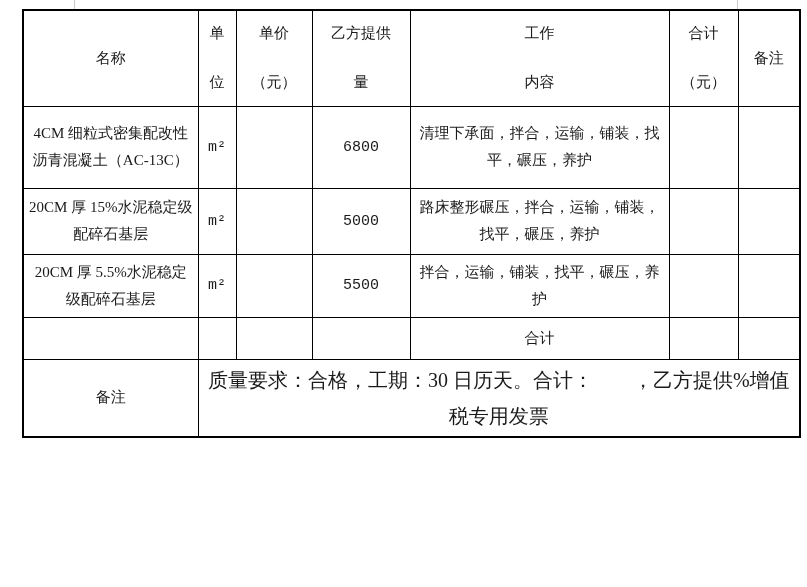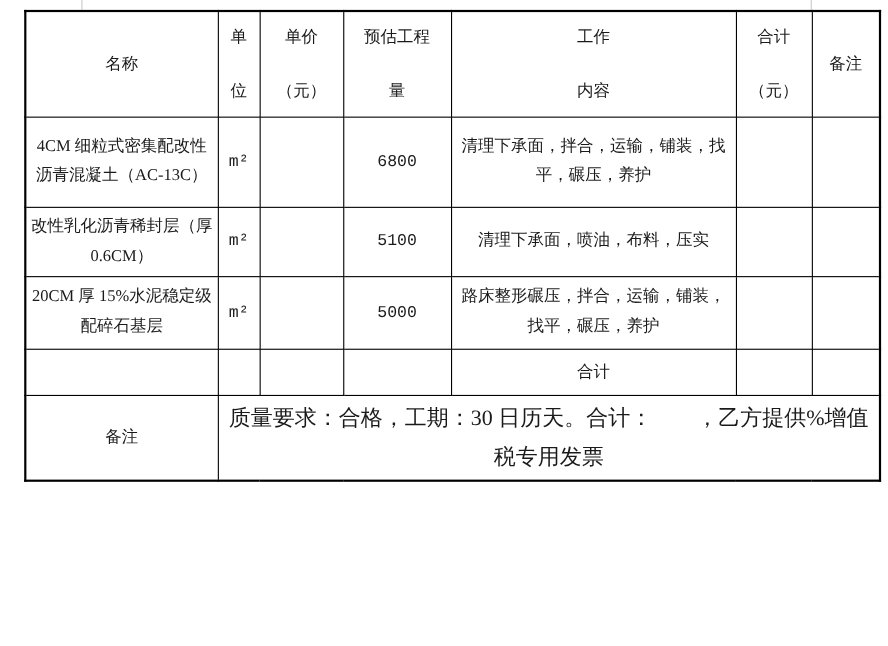--- a/index.html
+++ b/index.html
@@ -115,21 +115,21 @@
       </div>
     </th>
     <th>
       <div class="hdr2">
         <span>单价</span>
         <span>（元）</span>
       </div>
     </th>
     <th>
       <div class="hdr2">
-        <span>预估工程</span>
+        <span>乙方提供</span>
         <span>量</span>
       </div>
     </th>
     <th>
       <div class="hdr2">
         <span>工作</span>
         <span>内容</span>
       </div>
     </th>
     <th>
@@ -147,40 +147,40 @@
     <td class="name-cell">4CM 细粒式密集配改性沥青混凝土（AC-13C）</td>
     <td class="unit-cell">m²</td>
     <td></td>
     <td class="qty-cell">6800</td>
     <td class="work-cell">清理下承面，拌合，运输，铺装，找平，碾压，养护</td>
     <td></td>
     <td></td>
   </tr>
 
 
-  <tr class="r-data3">
-    <td class="name-cell">改性乳化沥青稀封层（厚 0.6CM）</td>
-    <td class="unit-cell">m²</td>
-    <td></td>
-    <td class="qty-cell">5100</td>
-    <td class="work-cell">清理下承面，喷油，布料，压实</td>
-    <td></td>
-    <td></td>
-  </tr>
 
   <tr class="r-data4">
     <td class="name-cell">20CM 厚 15%水泥稳定级配碎石基层</td>
     <td class="unit-cell">m²</td>
     <td></td>
     <td class="qty-cell">5000</td>
     <td class="work-cell">路床整形碾压，拌合，运输，铺装，找平，碾压，养护</td>
     <td></td>
     <td></td>
   </tr>
 
+  <tr class="r-data5">
+    <td class="name-cell">20CM 厚 5.5%水泥稳定级配碎石基层</td>
+    <td class="unit-cell">m²</td>
+    <td></td>
+    <td class="qty-cell">5500</td>
+    <td class="work-cell">拌合，运输，铺装，找平，碾压，养护</td>
+    <td></td>
+    <td></td>
+  </tr>
 
   <tr class="r-sum">
     <td></td>
     <td></td>
     <td></td>
     <td></td>
     <td>合计</td>
     <td></td>
     <td></td>
   </tr>

